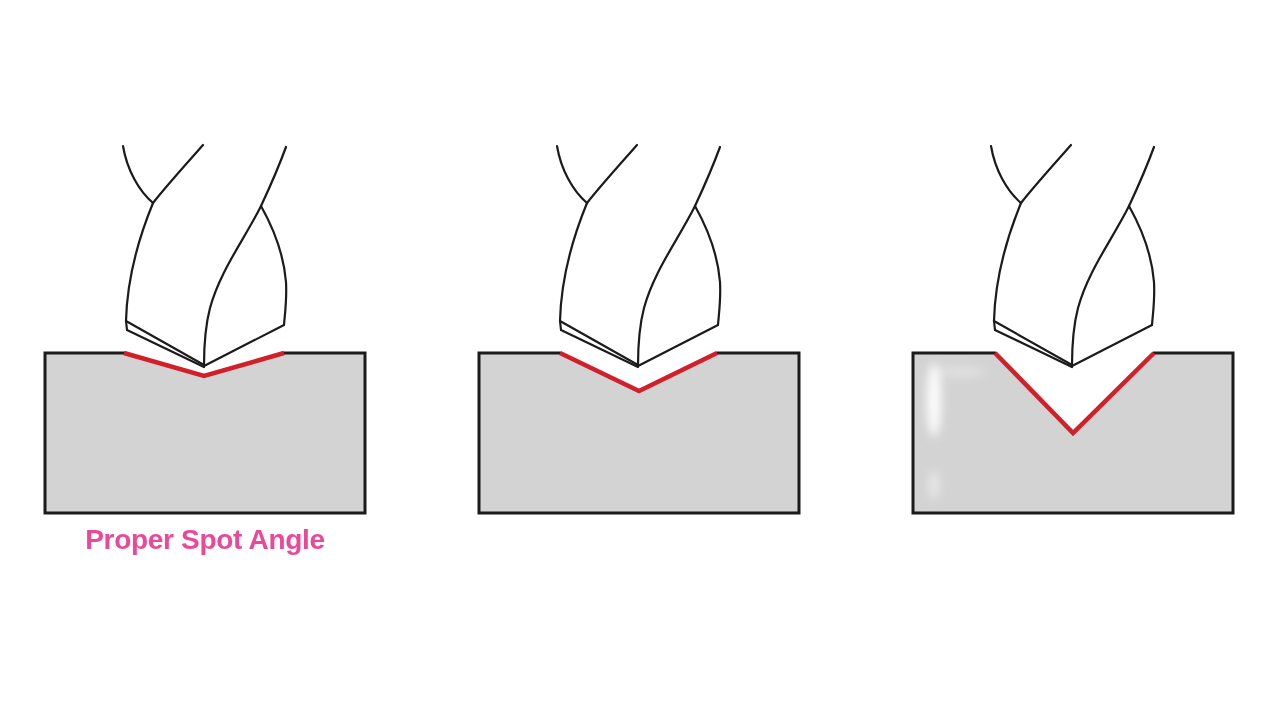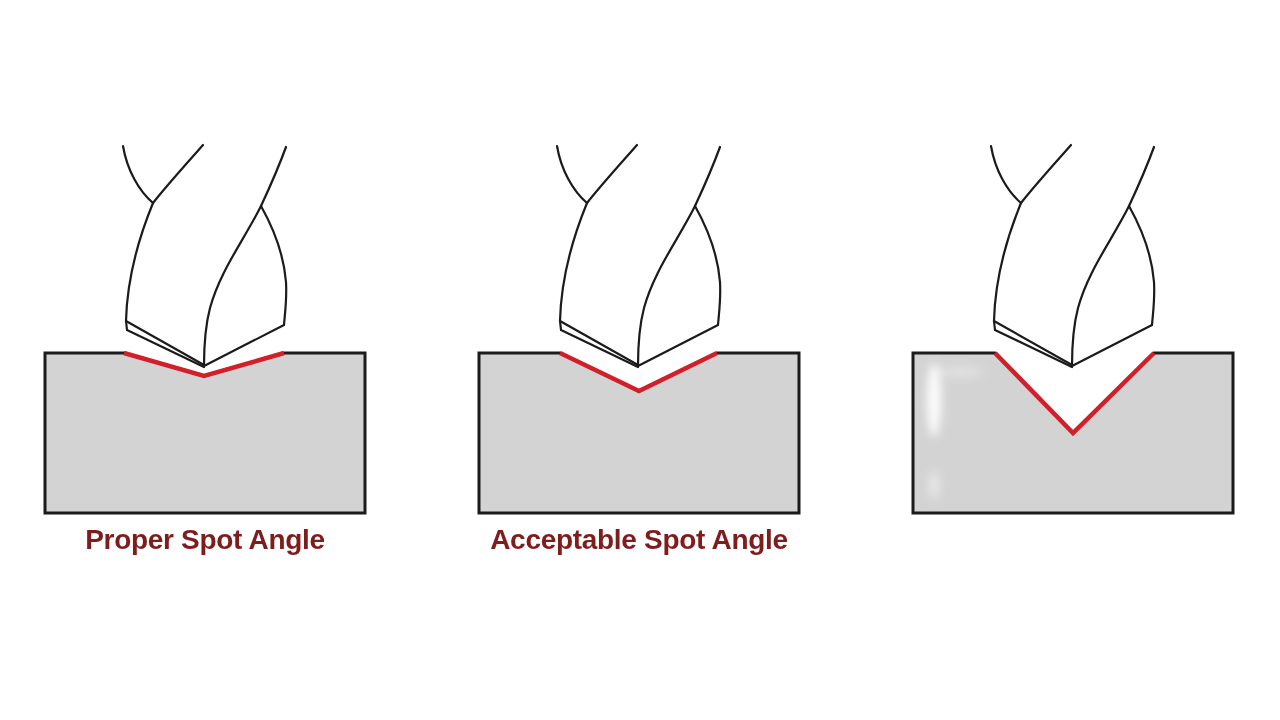--- a/index.html
+++ b/index.html
@@ -23,21 +23,21 @@
     height: 720px;
   }
   .panel-label {
     position: absolute;
     top: 524px;
     width: 322px;
     text-align: center;
     font-size: 28px;
     font-weight: bold;
     letter-spacing: -0.3px;
-    color: #7f1d1d;
+    color: #ec4899;
     white-space: nowrap;
   }
   .label-1 { left: 44px; }
   .label-2 { left: 478px; }
   .label-3 { left: 912px; }
 </style>
 </head>
 <body>
 
 <div class="stage">
@@ -87,15 +87,14 @@
 
       <g filter="url(#glare-blur)">
         <ellipse cx="66" cy="400" rx="7" ry="37" fill="#ffffff" opacity="0.95"></ellipse>
         <ellipse cx="92" cy="372" rx="24" ry="5" fill="#ffffff" opacity="0.35"></ellipse>
         <ellipse cx="66" cy="485" rx="5" ry="14" fill="#ffffff" opacity="0.5"></ellipse>
       </g>
     </g>
   </svg>
 
   <div class="panel-label label-1">Proper Spot Angle</div>
-  <div class="panel-label label-2">Acceptable Spot Angle</div>
 
 </div>
 
 </body></html>

